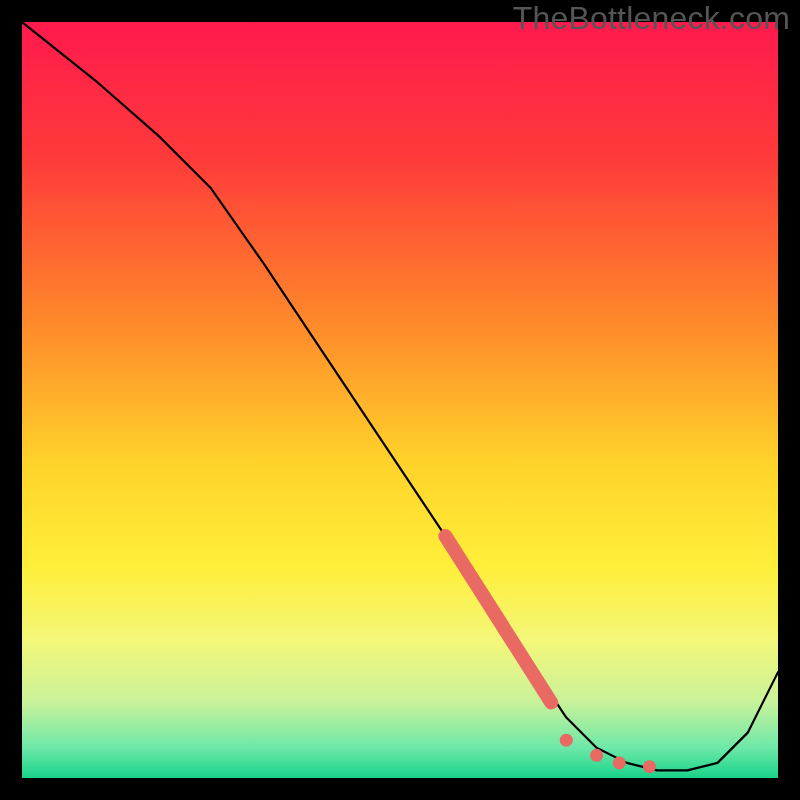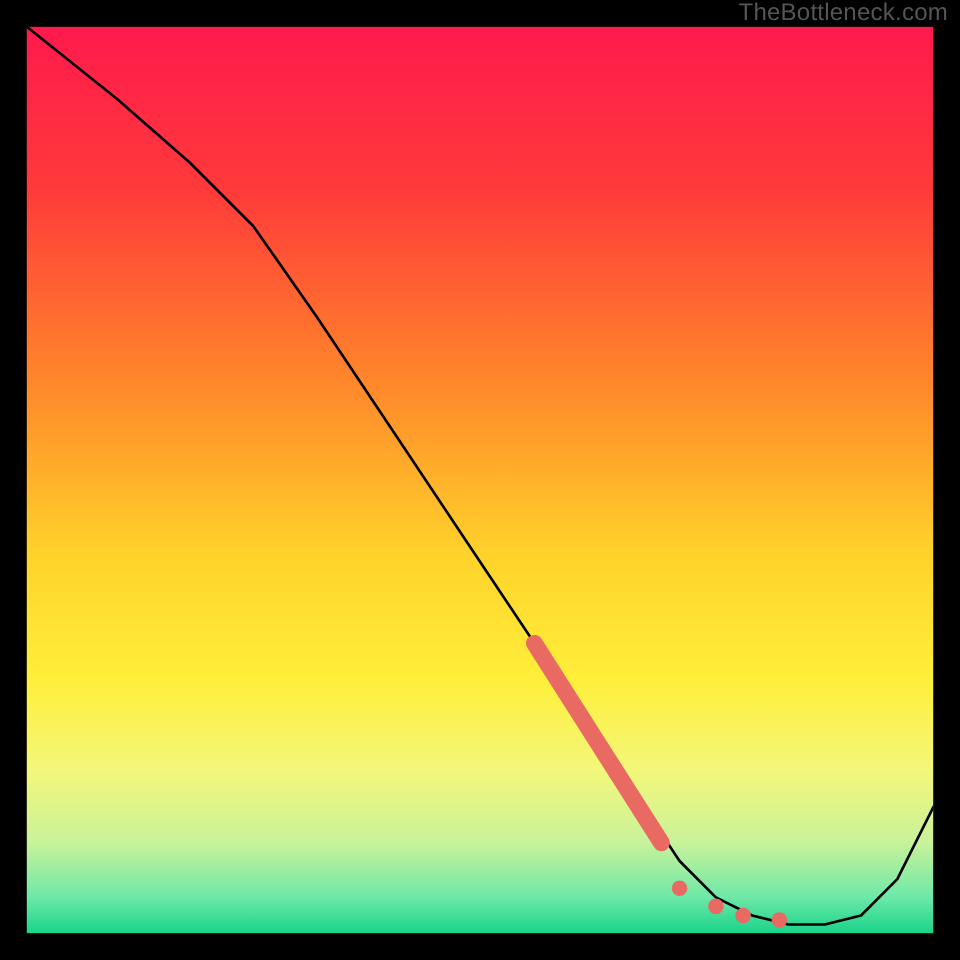--- a/index.html
+++ b/index.html
@@ -16,21 +16,21 @@
     top: 22px;
     width: 756px;
     height: 756px;
     overflow: hidden;
   }
   .watermark {
     position: absolute;
     top: 0;
     right: 10px;
     font-family: Arial, Helvetica, sans-serif;
-    font-size: 20px;
+    font-size: 32px;
     font-weight: 400;
     color: #555;
     letter-spacing: 0.2px;
     user-select: none;
   }
 </style>
 </head>
 <body>
 
 <div class="stage">

